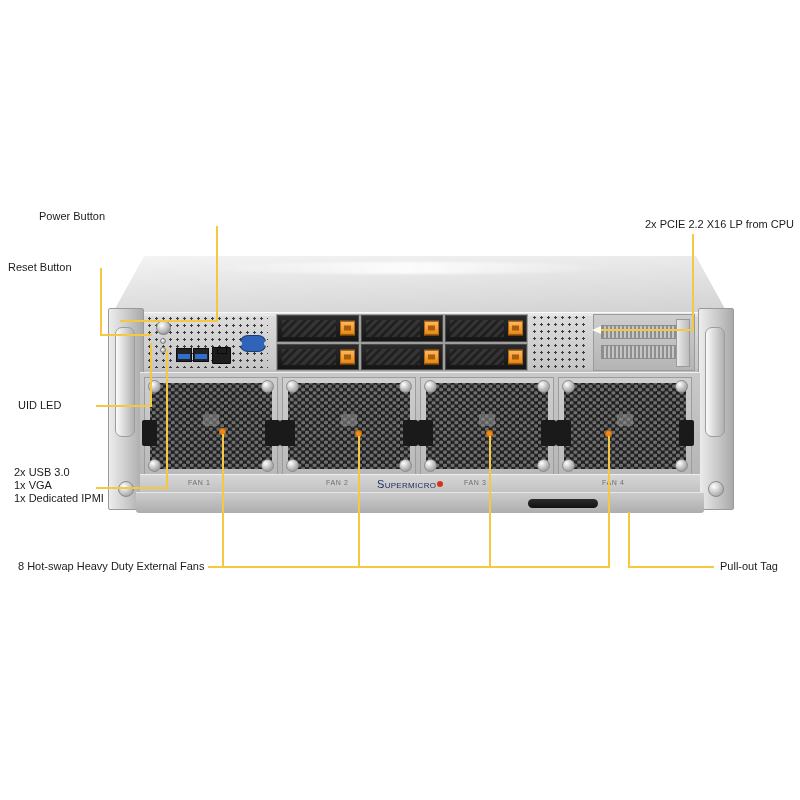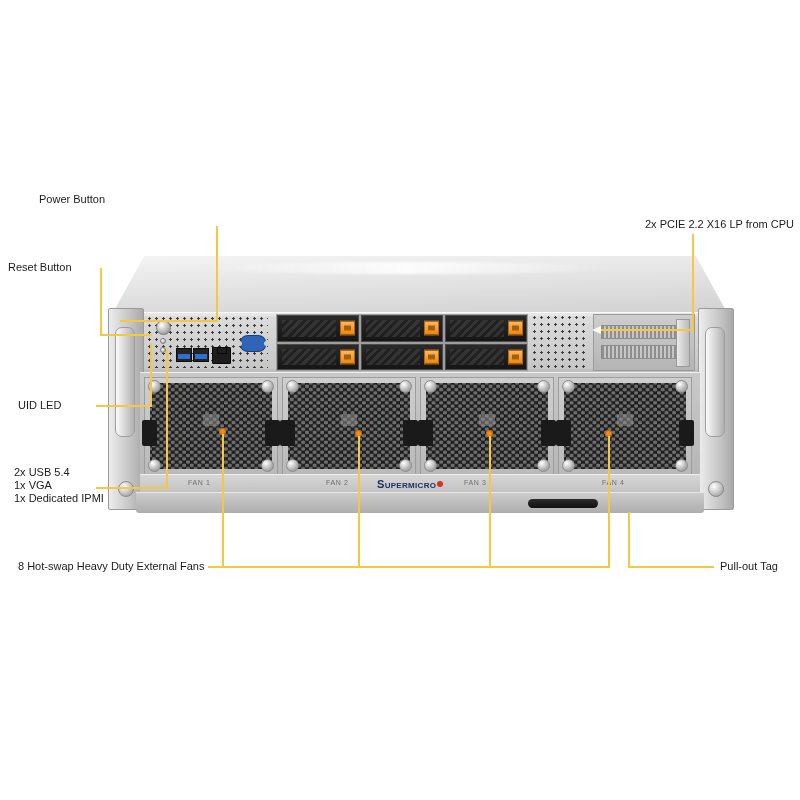--- a/index.html
+++ b/index.html
@@ -106,21 +106,21 @@
        width:16px;height:12px;background:rgba(150,150,150,.5);border-radius:2px;}
   .fan .tab{position:absolute;top:42px;width:15px;height:26px;background:#1a1a1a;border-radius:2px;}
   .fan .tab.l{left:-3px;} .fan .tab.r{right:-3px;}
   .fan .sc{position:absolute;width:11px;height:11px;border-radius:50%;
        background:radial-gradient(circle at 34% 30%,#fff,#b4b4b4 58%,#8b8b8b);border:1px solid #8a8a8a;}
 
   .fanbar{position:absolute;left:30px;top:218px;width:560px;height:20px;
        background:linear-gradient(180deg,#d6d6d6,#bfbfbf);border-top:1px solid #eee;}
   .fanlbl{position:absolute;top:4px;font-size:7px;color:#6e6e6e;letter-spacing:.6px;}
   .smlogo{position:absolute;left:237px;top:3px;font-size:11px;color:#1d2f63;
-       font-variant:small-caps;font-weight:700;letter-spacing:.3px;}
+       font-variant:small-caps;font-weight:400;letter-spacing:.3px;}
   .smdot{display:inline-block;width:6px;height:6px;border-radius:50%;background:#d4341f;
        vertical-align:1px;margin-left:1px;}
 
   .base{position:absolute;left:26px;top:236px;width:568px;height:20px;
        background:linear-gradient(180deg,#cccccc,#aeaeae);border-radius:0 0 3px 3px;
        border-top:1px solid #e7e7e7;}
   .tag{position:absolute;left:392px;top:6px;width:70px;height:9px;border-radius:5px;
        background:linear-gradient(180deg,#2c2c2c,#111);}
 </style>
 </head>
@@ -272,27 +272,27 @@
 
   <div class="lineV" style="left:222px;top:434px;height:132px"></div>
   <div class="lineV" style="left:358px;top:436px;height:130px"></div>
   <div class="lineV" style="left:489px;top:436px;height:130px"></div>
   <div class="lineV" style="left:608px;top:436px;height:130px"></div>
   <div class="lineH" style="left:208px;top:566px;width:402px"></div>
 
   <div class="lineV" style="left:628px;top:512px;height:54px"></div>
   <div class="lineH" style="left:628px;top:566px;width:86px"></div>
 
-  <div class="callout" style="left:39px;top:193px">Power Button</div>
+  <div class="callout" style="left:39px;top:210px">Power Button</div>
 
   <div class="callout" style="left:8px;top:261px">Reset Button</div>
 
   <div class="callout" style="left:18px;top:399px">UID LED</div>
 
-  <div class="callout" style="left:14px;top:466px">2x USB 5.4
+  <div class="callout" style="left:14px;top:466px">2x USB 3.0
 1x VGA
 1x Dedicated IPMI</div>
 
   <div class="callout" style="left:645px;top:218px">2x PCIE 2.2 X16 LP from CPU</div>
 
   <div class="callout" style="left:18px;top:560px">8 Hot-swap Heavy Duty External Fans</div>
 
   <div class="callout" style="left:720px;top:560px">Pull-out Tag</div>
 
 </div>

